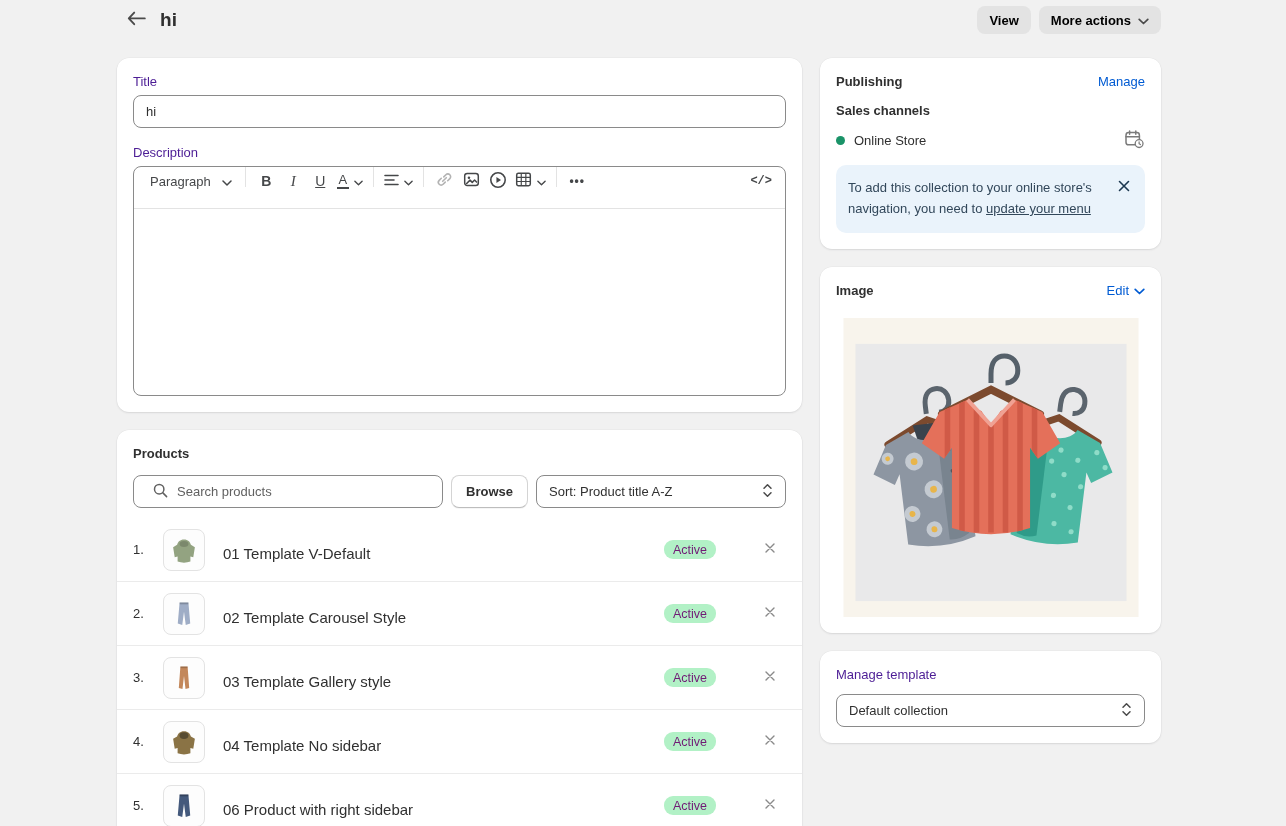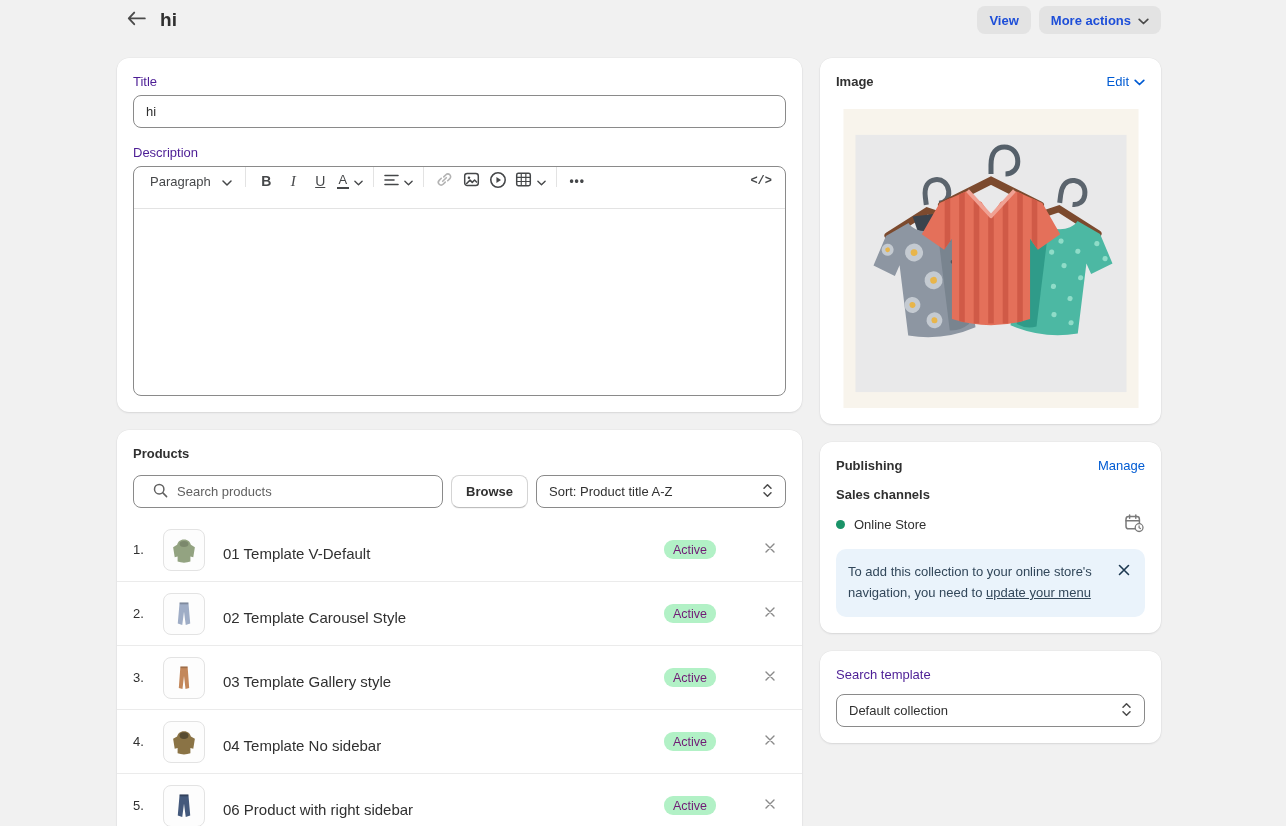--- a/index.html
+++ b/index.html
@@ -10,21 +10,21 @@
     color:#303030;font-size:13px;
   }
   .container{width:1044px;margin-left:117px;}
   
   .topbar{display:flex;align-items:center;justify-content:space-between;height:36px;padding-top:2px;}
   .topbar-left{display:flex;align-items:center;gap:10px;padding-left:6px;}
   .back-btn{background:transparent;border:none;padding:2px 4px;border-radius:8px;cursor:pointer;display:flex;align-items:center;}
   .page-title{font-size:19px;font-weight:700;margin:0;letter-spacing:.2px;}
   .topbar-right{display:flex;gap:8px;}
   .btn-gray{background:#e3e3e3;border:none;border-radius:8px;height:28px;padding:0 12px;
-    font-size:13px;font-weight:600;color:#1d4ed8;display:inline-flex;align-items:center;gap:7px;cursor:pointer;
+    font-size:13px;font-weight:600;color:#000000;display:inline-flex;align-items:center;gap:7px;cursor:pointer;
     font-family:inherit;}
   
   .columns{display:flex;gap:18px;margin-top:20px;align-items:flex-start;}
   .col-left{width:685px;display:flex;flex-direction:column;gap:18px;}
   .col-right{width:341px;display:flex;flex-direction:column;gap:18px;}
   .card{background:#fff;border-radius:12px;box-shadow:0 1px 2px rgba(31,33,36,.10),0 0 0 .5px rgba(0,0,0,.04);padding:16px;box-sizing:border-box;}
   .field-label{display:block;margin-bottom:6px;font-size:13px;color:#4c1d95;}
   .card-head{display:flex;align-items:center;justify-content:space-between;}
   .card-title{font-size:13px;font-weight:700;margin:0;}
   .link-blue{color:#005bd3;text-decoration:none;font-size:13px;font-weight:500;display:inline-flex;align-items:center;gap:5px;cursor:pointer;background:none;border:none;padding:0;font-family:inherit;}
@@ -315,20 +315,55 @@
           </div>
 
         </div>
       </div>
     </div>
 
     <div class="col-right">
 
       <div class="card">
         <div class="card-head">
+          <h2 class="card-title">Publishing</h2>
+          <button class="link-blue">Manage</button>
+        </div>
+        <h3 class="sub-title">Sales channels</h3>
+        <div class="channel-row">
+          <span class="dot"></span>
+          <span>Online Store</span>
+          <button class="channel-icon">
+            <span>
+              <svg width="21" height="20" viewBox="0 0 21 20">
+                  <rect x="2" y="3.6" width="13.4" height="12.2" rx="2.6" fill="none" stroke="#7a7a7a" stroke-width="1.5"></rect>
+                  <path d="M5.6 2v3.2M11.8 2v3.2M2 7.8h13.4" stroke="#7a7a7a" stroke-width="1.5" stroke-linecap="round"></path>
+                  <circle cx="15.1" cy="14.6" r="3.9" fill="#fff" stroke="#7a7a7a" stroke-width="1.3"></circle>
+                  <path d="M15.1 12.8v1.9l1.3.9" fill="none" stroke="#7a7a7a" stroke-width="1.2" stroke-linecap="round"></path>
+                </svg>
+            </span>
+          </button>
+        </div>
+        <div class="banner">
+          <div class="banner-text">
+            <span>To add this collection to your online store's navigation, you need to</span>
+            <a>update your menu</a>
+          </div>
+          <button class="banner-close">
+            <span>
+              <svg width="14" height="14" viewBox="0 0 14 14">
+                  <path d="M2.5 2.5l9 9M11.5 2.5l-9 9" stroke="#1c3850" stroke-width="1.6" stroke-linecap="round"></path>
+                </svg>
+            </span>
+          </button>
+        </div>
+      </div>
+
+      <div class="card">
+        <div class="card-head">
           <h2 class="card-title">Image</h2>
           <button class="link-blue">
             <span>Edit</span>
             <span>
               <svg width="11" height="7" viewBox="0 0 11 7">
                   <path d="M1.2 1.3 5.5 5.5 9.8 1.3" fill="none" stroke="#005bd3" stroke-width="1.7" stroke-linecap="round" stroke-linejoin="round"></path>
                 </svg>
             </span>
           </button>
         </div>
@@ -394,57 +429,22 @@
                 <path d="M-39,-12V110M-26,-12V110M-13,-12V110M0,8V110M13,-12V110M26,-12V110M39,-12V110"></path>
                 <path d="M-44,-14 -58,16M44,-14 58,16" stroke-width="5"></path>
               </g>
               <path d="M-14,-7 0,14 14,-7 Z" fill="#e9e9ea"></path>
               <path d="M-21,-9 0,14 21,-9" fill="none" stroke="#f0a193" stroke-width="3.4" stroke-linejoin="round"></path>
             </g>
           </svg>
         </div>
       </div>
 
-      <div class="card">
-        <div class="card-head">
-          <h2 class="card-title">Publishing</h2>
-          <button class="link-blue">Manage</button>
-        </div>
-        <h3 class="sub-title">Sales channels</h3>
-        <div class="channel-row">
-          <span class="dot"></span>
-          <span>Online Store</span>
-          <button class="channel-icon">
-            <span>
-              <svg width="21" height="20" viewBox="0 0 21 20">
-                  <rect x="2" y="3.6" width="13.4" height="12.2" rx="2.6" fill="none" stroke="#7a7a7a" stroke-width="1.5"></rect>
-                  <path d="M5.6 2v3.2M11.8 2v3.2M2 7.8h13.4" stroke="#7a7a7a" stroke-width="1.5" stroke-linecap="round"></path>
-                  <circle cx="15.1" cy="14.6" r="3.9" fill="#fff" stroke="#7a7a7a" stroke-width="1.3"></circle>
-                  <path d="M15.1 12.8v1.9l1.3.9" fill="none" stroke="#7a7a7a" stroke-width="1.2" stroke-linecap="round"></path>
-                </svg>
-            </span>
-          </button>
-        </div>
-        <div class="banner">
-          <div class="banner-text">
-            <span>To add this collection to your online store's navigation, you need to</span>
-            <a>update your menu</a>
-          </div>
-          <button class="banner-close">
-            <span>
-              <svg width="14" height="14" viewBox="0 0 14 14">
-                  <path d="M2.5 2.5l9 9M11.5 2.5l-9 9" stroke="#1c3850" stroke-width="1.6" stroke-linecap="round"></path>
-                </svg>
-            </span>
-          </button>
-        </div>
-      </div>
-
       <div class="card theme-card">
-        <label class="field-label">Search template</label>
+        <label class="field-label">Manage template</label>
         <div class="select-box">
           <span>Default collection</span>
           <span>
             <svg width="11" height="15" viewBox="0 0 11 15">
                 <path d="M2 5.3 5.5 1.8 9 5.3M2 9.7l3.5 3.5L9 9.7" fill="none" stroke="#4a4a4a" stroke-width="1.5" stroke-linecap="round" stroke-linejoin="round"></path>
               </svg>
           </span>
         </div>
       </div>
 

